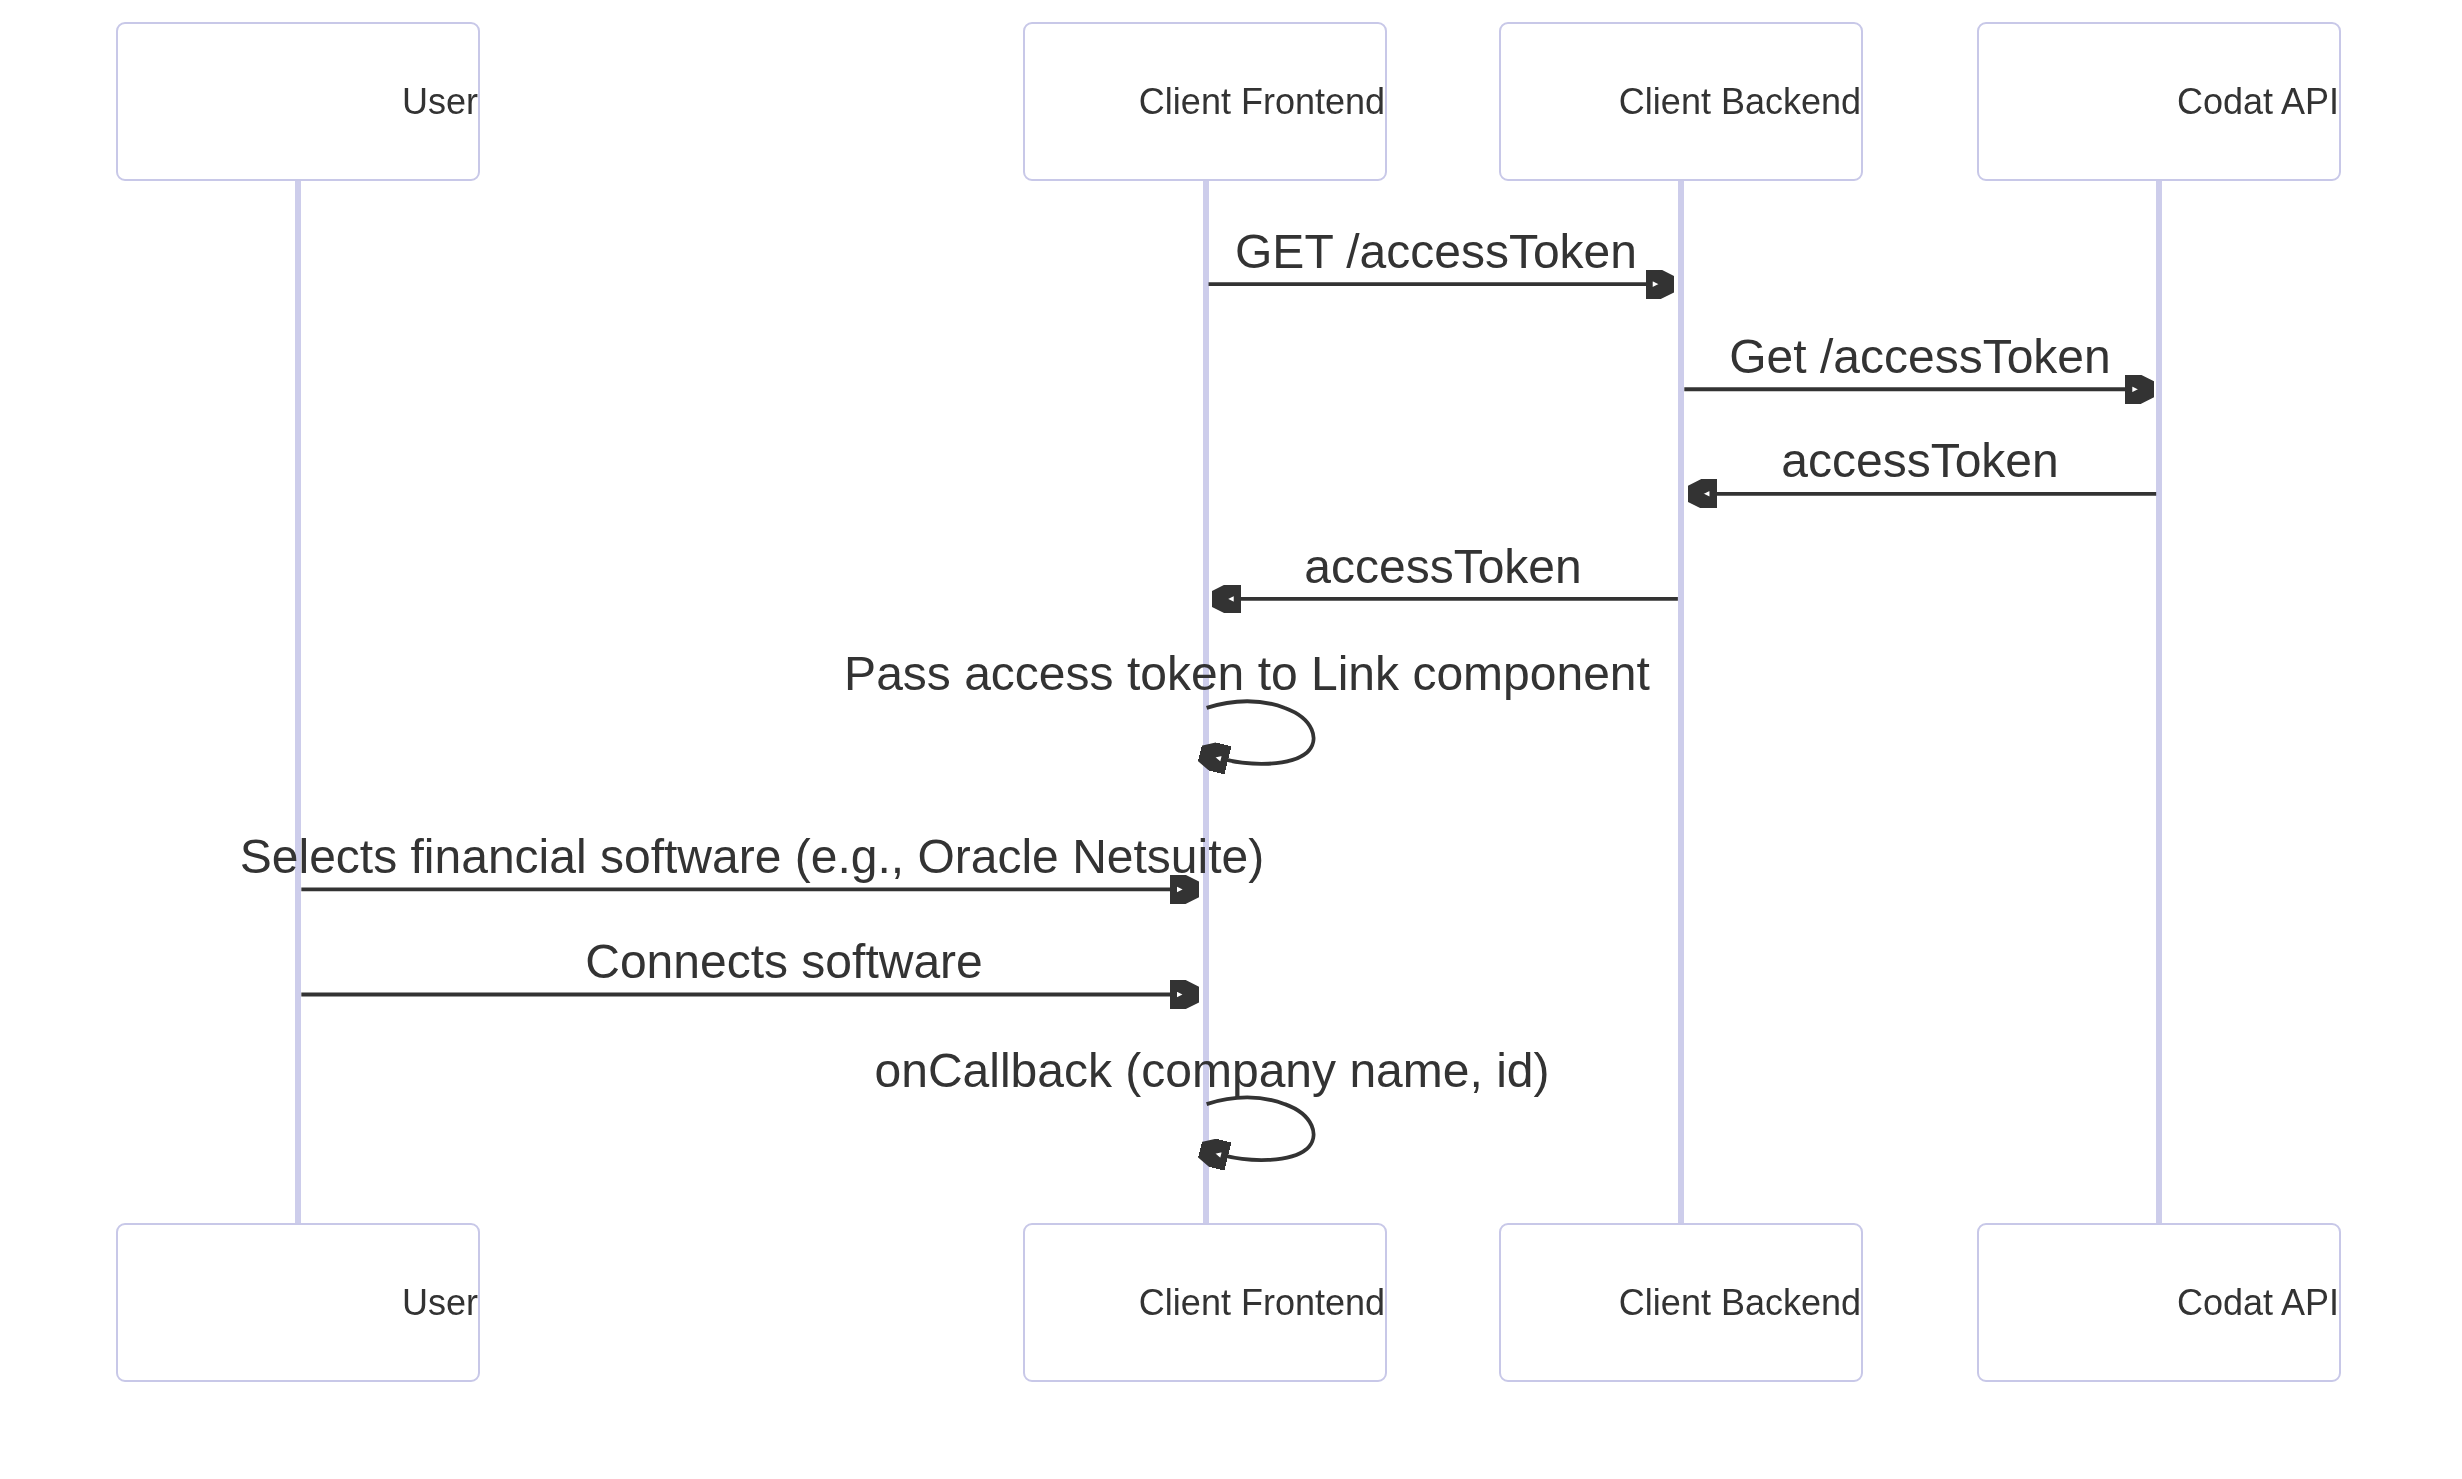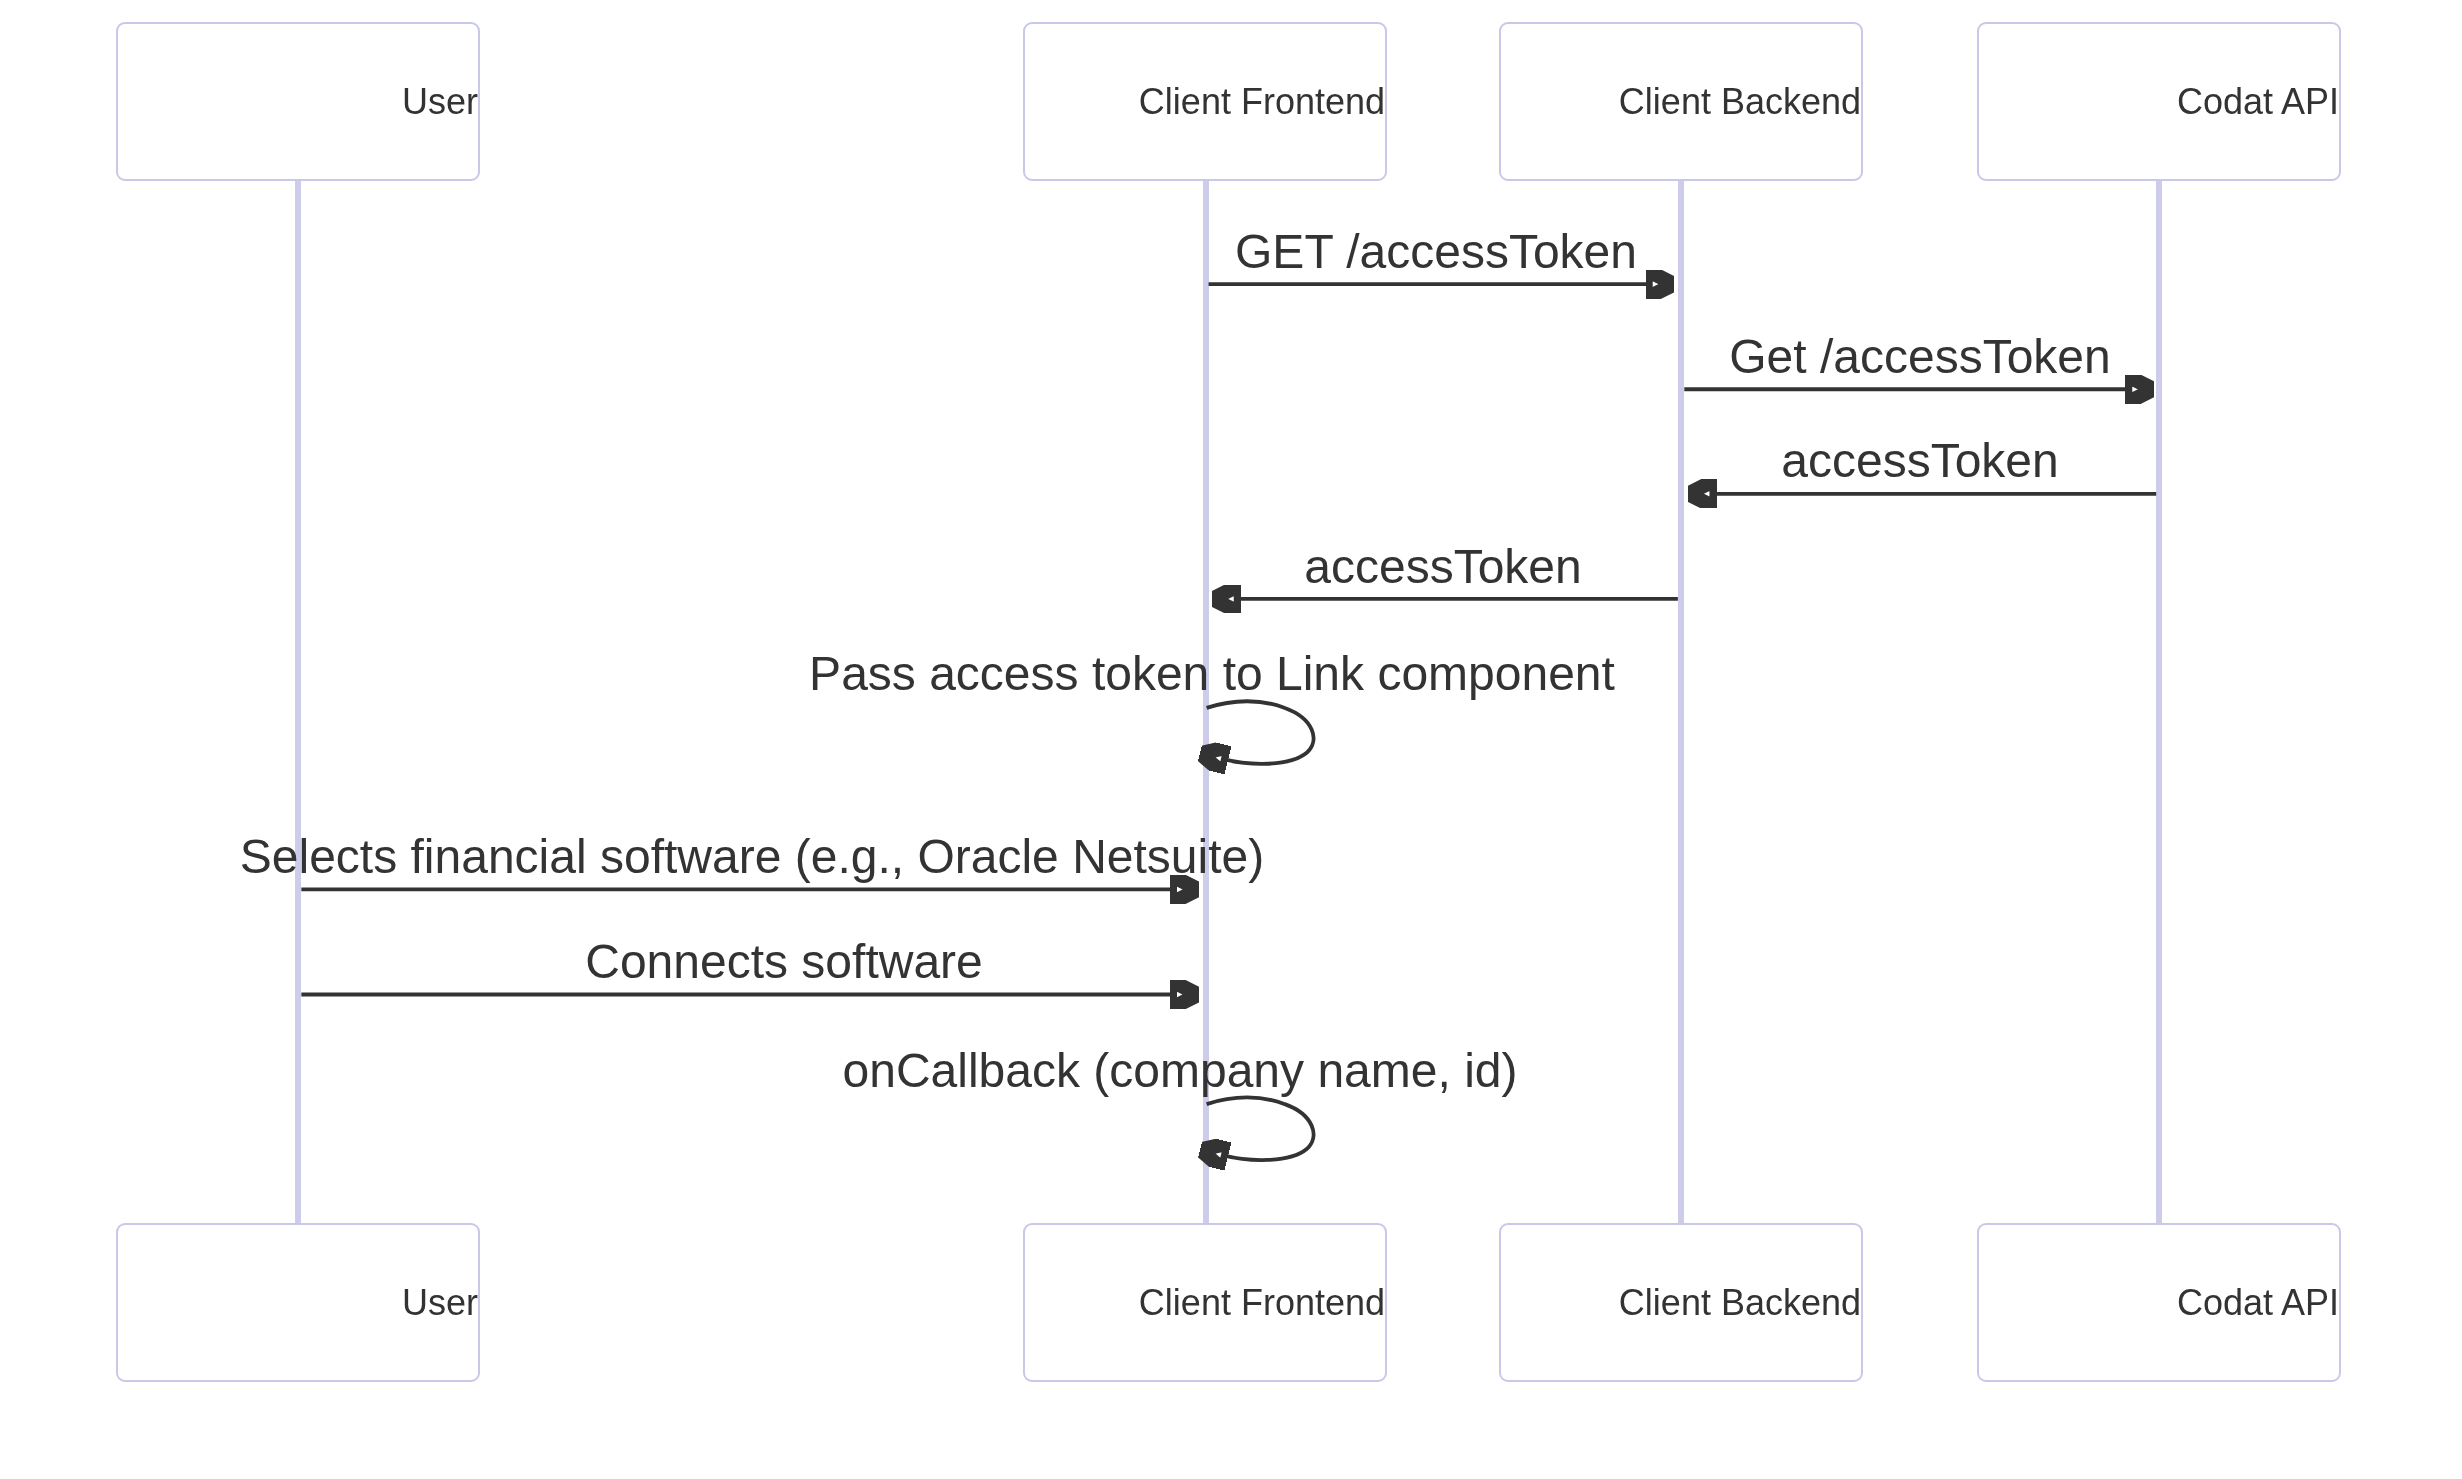--- a/index.html
+++ b/index.html
@@ -107,19 +107,19 @@
     <span>Client Backend</span>
   </div>
   <div class="actor-box" style="left:1977px; top:1223px;">
     <span>Codat API</span>
   </div>
 
   <div class="msg-label" style="left:1436px; top:251px;">GET /accessToken</div>
   <div class="msg-label" style="left:1920px; top:356px;">Get /accessToken</div>
   <div class="msg-label" style="left:1920px; top:460px;">accessToken</div>
   <div class="msg-label" style="left:1443px; top:566px;">accessToken</div>
-  <div class="msg-label" style="left:1212px; top:673px;">Pass access token to Link component</div>
+  <div class="msg-label" style="left:1247px; top:673px;">Pass access token to Link component</div>
   <div class="msg-label" style="left:752px; top:856px;">Selects financial software (e.g., Oracle Netsuite)</div>
   <div class="msg-label" style="left:784px; top:961px;">Connects software</div>
-  <div class="msg-label" style="left:1180px; top:1070px;">onCallback (company name, id)</div>
+  <div class="msg-label" style="left:1212px; top:1070px;">onCallback (company name, id)</div>
 
 </div>
 
 
 </body></html>

